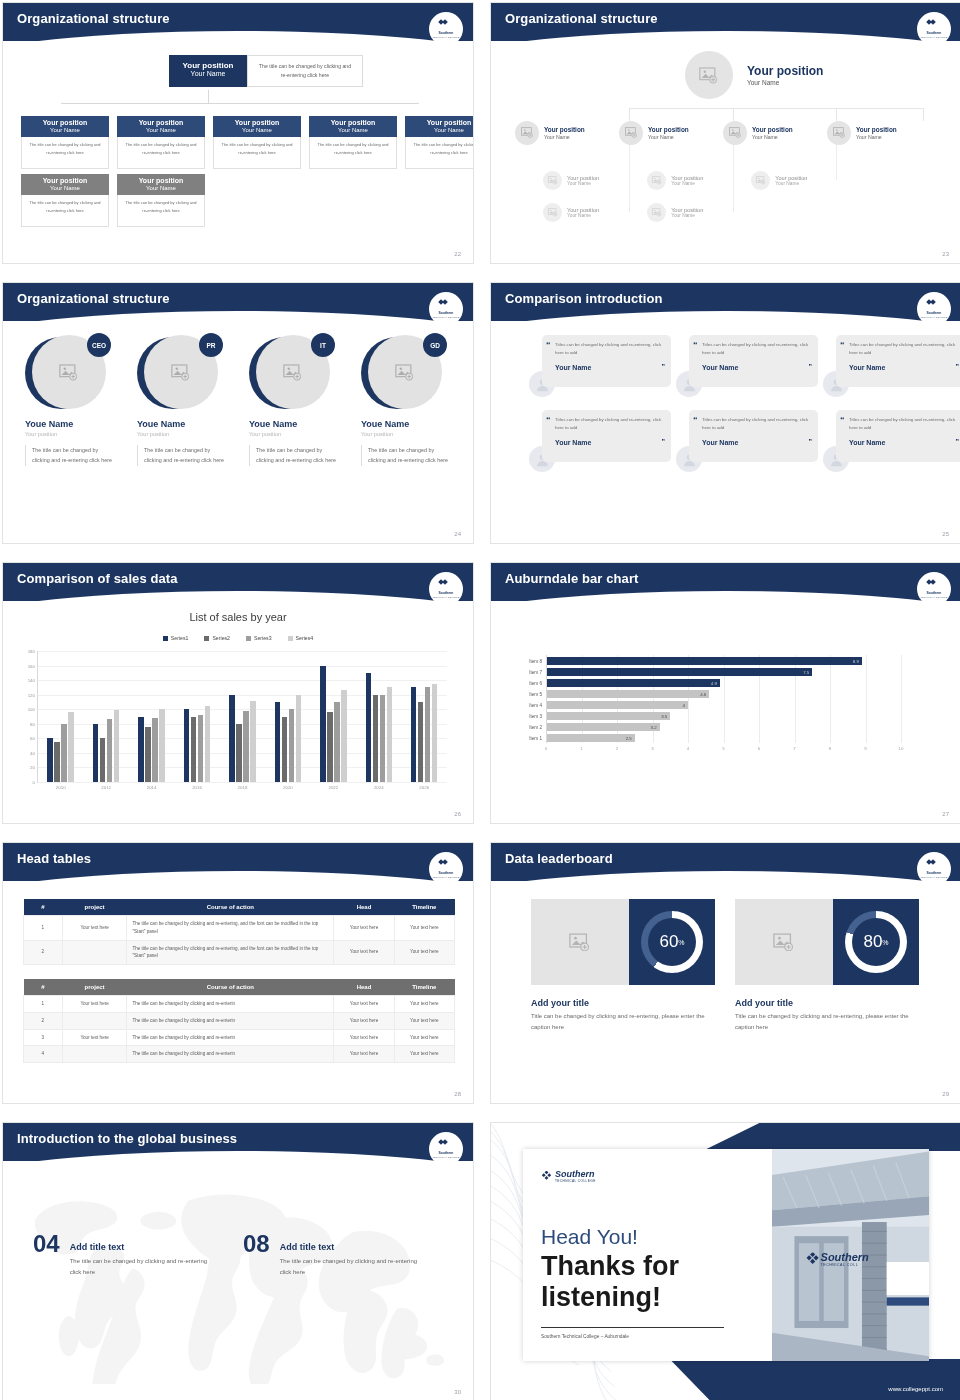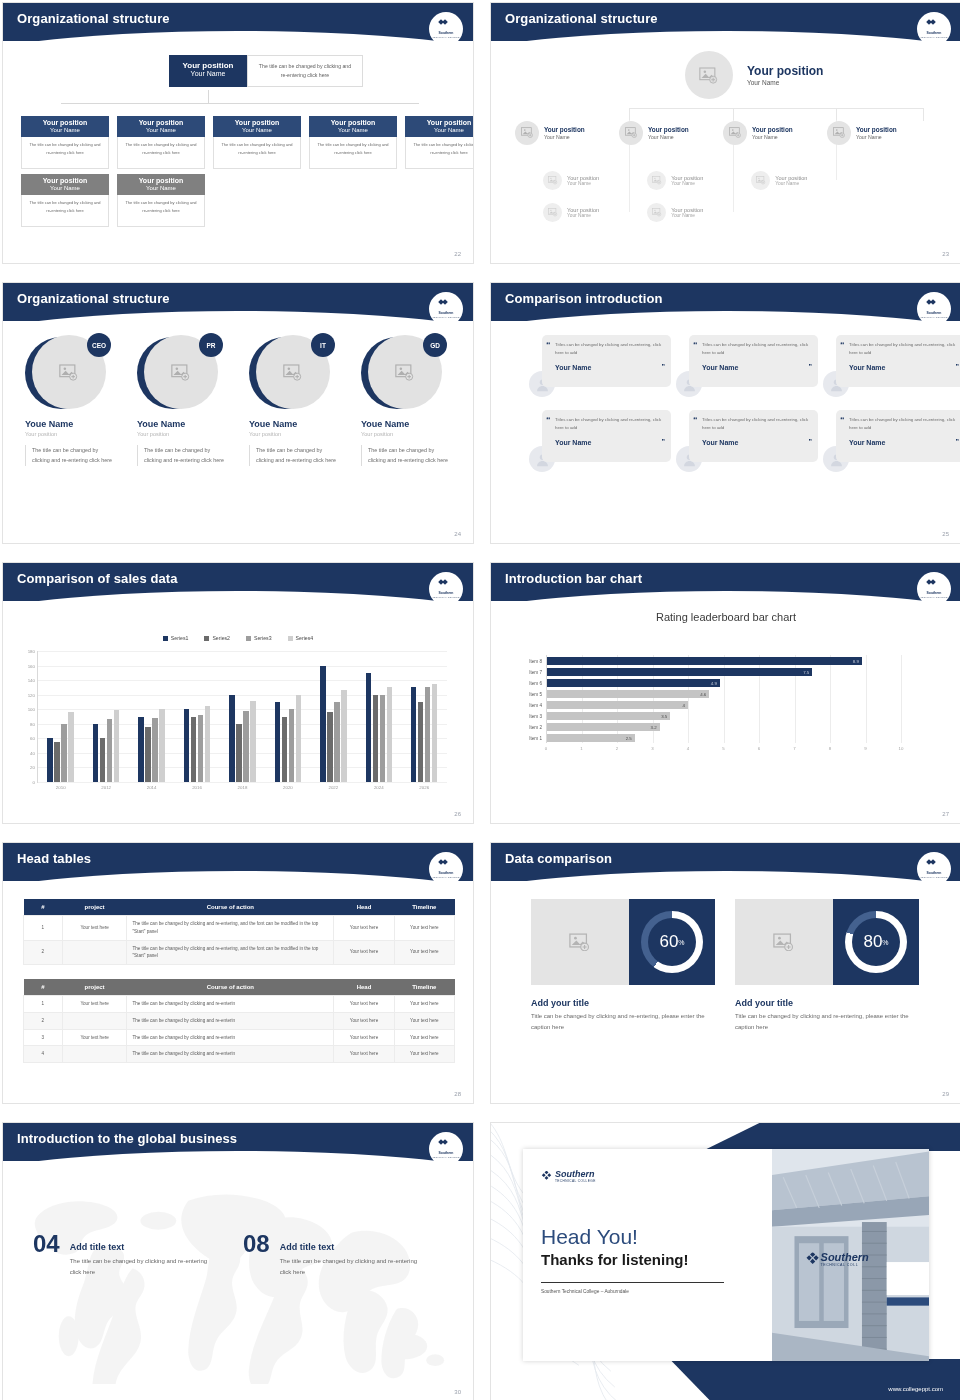--- a/index.html
+++ b/index.html
@@ -227,21 +227,21 @@
   .ty-bgbot { position:absolute; right:0; bottom:0; width:62%; height:42px; background:#1d3661;
               clip-path: polygon(14% 100%, 100% 100%, 100% 0, 0 0); }
   .ty-tex { position:absolute; left:0; top:0; width:34%; height:100%; opacity:.5; }
   .ty-card { position:absolute; left:32px; top:26px; right:32px; bottom:40px;
              background:#fff; box-shadow:0 0 5px rgba(0,0,0,.18); display:flex; overflow:hidden;}
   .ty-left { flex:1.35; padding:20px 18px; position:relative; z-index:2;}
   .ty-logo { display:flex; align-items:center; gap:3px; }
   .ty-logo .t1 { font-size:9px; font-weight:bold; color:#1d3661; font-style:italic; }
   .ty-logo .t2 { font-size:3.2px; color:#1d3661; letter-spacing:.4px;}
   .ty-h1 { font-size:21px; color:#2c4b7c; margin-top:42px; }
-  .ty-h2 { font-size:15px; font-weight:bold; color:#1a1a1a; margin-top:2px;}
+  .ty-h2 { font-size:27px; font-weight:bold; color:#1a1a1a; margin-top:2px;}
   .ty-rule { height:1px; background:#333; margin-top:14px; width:86%;}
   .ty-sub { font-size:4.8px; color:#555; margin-top:6px;}
   .ty-right { flex:1; position:relative; background:linear-gradient(120deg,#f2f4f7 0%,#c9d2dd 45%,#98a7b9 100%);}
   .ty-url { position:absolute; right:18px; bottom:9px; color:#fff; font-size:6px; z-index:5;}
 </style>
 </head>
 <body>
 
 <div class="grid">
 
@@ -710,20 +710,21 @@
     <div class="logo-bubble">
       <div style="text-align:center">
         <div class="logo-mark">
             <span class="d1"></span>
             <span class="d2"></span>
           </div>
         <div class="logo-txt">Southern</div>
         <div class="logo-sub">TECHNICAL COLLEGE</div>
       </div>
     </div>
+    <div class="ch-title">List of sales by year</div>
     <div class="legend" id="s26legend">
         <span><span class="sw" style="background:#1d3661"></span>Series1</span>
         <span><span class="sw" style="background:#6b6b6b"></span>Series2</span>
         <span><span class="sw" style="background:#9d9d9d"></span>Series3</span>
         <span><span class="sw" style="background:#cfcfcf"></span>Series4</span>
       </div>
     <div class="plot" id="s26plot">
         <div class="gline" style="top:100%"></div>
         <div class="yl" style="top:100%">0</div>
         <div class="gline" style="top:88.88888888888889%"></div>
@@ -808,32 +809,31 @@
             <div class="bar" style="height:75%;background:#cfcfcf"></div>
             <div class="xl">2026</div>
           </div>
         </div>
       </div>
     <div class="pageno">26</div>
   </div>
 
   <div class="slide">
     <div class="band"></div>
-    <div class="band-title">Introduction bar chart</div>
+    <div class="band-title">Auburndale bar chart</div>
     <div class="logo-bubble">
       <div style="text-align:center">
         <div class="logo-mark">
             <span class="d1"></span>
             <span class="d2"></span>
           </div>
         <div class="logo-txt">Southern</div>
         <div class="logo-sub">TECHNICAL COLLEGE</div>
       </div>
     </div>
-    <div class="ch-title">Rating leaderboard bar chart</div>
     <div class="lb-plot" id="s27plot">
         <div class="lb-tick" style="left:0%">0</div>
         <div class="lb-vgrid" style="left:10%"></div>
         <div class="lb-tick" style="left:10%">1</div>
         <div class="lb-vgrid" style="left:20%"></div>
         <div class="lb-tick" style="left:20%">2</div>
         <div class="lb-vgrid" style="left:30%"></div>
         <div class="lb-tick" style="left:30%">3</div>
         <div class="lb-vgrid" style="left:40%"></div>
         <div class="lb-tick" style="left:40%">4</div>
@@ -981,21 +981,21 @@
             <td class="c">Your text here</td>
             <td class="c">Your text here</td>
           </tr>
         </tbody>
       </table>
     <div class="pageno">28</div>
   </div>
 
   <div class="slide">
     <div class="band"></div>
-    <div class="band-title">Data comparison</div>
+    <div class="band-title">Data leaderboard</div>
     <div class="logo-bubble">
       <div style="text-align:center">
         <div class="logo-mark">
             <span class="d1"></span>
             <span class="d2"></span>
           </div>
         <div class="logo-txt">Southern</div>
         <div class="logo-sub">TECHNICAL COLLEGE</div>
       </div>
     </div>

